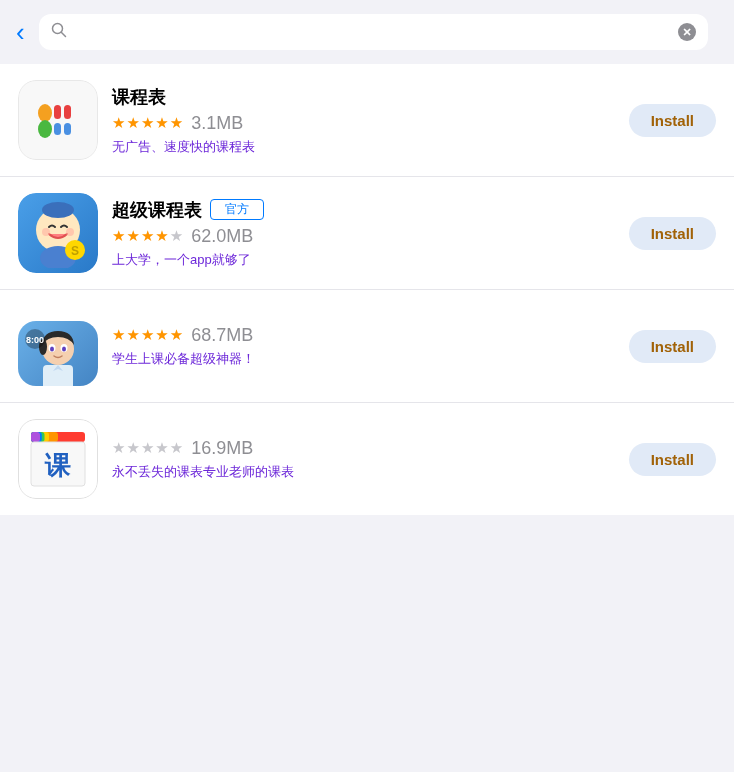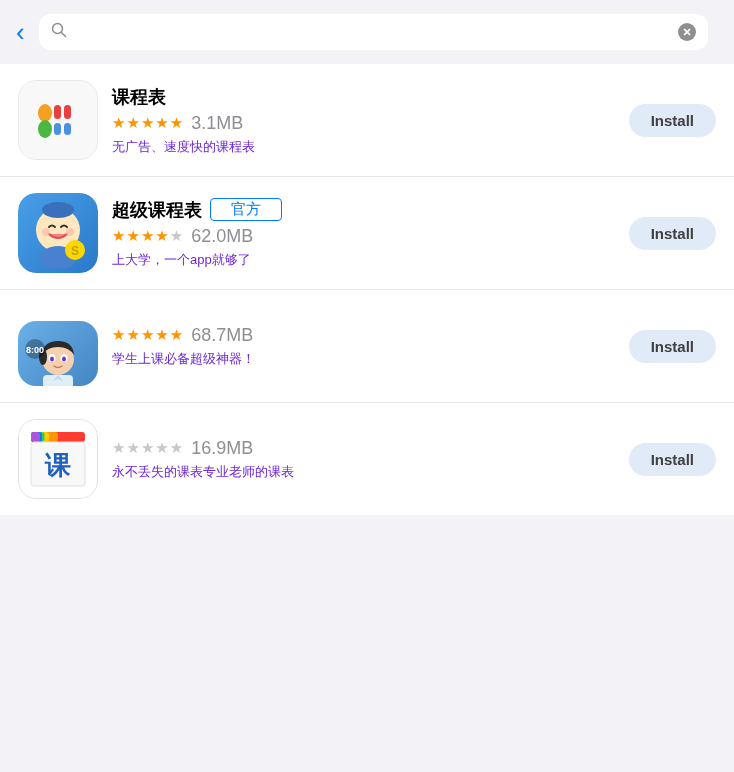--- a/index.html
+++ b/index.html
@@ -99,22 +99,22 @@
     }
     .app-name {
       font-size: 18px;
       font-weight: 600;
       color: #000;
       font-family: Liberation Mono, monospace;
     }
     .official-badge {
       border: 1.5px solid #007aff;
       color: #007aff;
-      font-size: 15px;
-      padding: 1px 20px;
+      font-size: 12px;
+      padding: 1px 14px;
       border-radius: 4px;
       white-space: nowrap;
       text-align: center;
     }
     .rating-row {
       display: flex;
       align-items: center;
       gap: 8px;
       margin-bottom: 4px;
     }
@@ -131,21 +131,21 @@
     .file-size {
       font-size: 18px;
       color: #8e8e93;
     }
     .app-desc {
       font-size: 13px;
       color: #6d28d9;
     }
     .install-btn {
       background: #e1eaf7;
-      color: #404040;
+      color: #a16207;
       border: none;
       border-radius: 20px;
       padding: 8px 22px;
       font-size: 15px;
       font-weight: 600;
       cursor: pointer;
       white-space: nowrap;
       flex-shrink: 0;
     }
   </style>
@@ -242,21 +242,21 @@
             <span class="star empty">★</span>
           </div>
         <span class="file-size">62.0MB</span>
       </div>
       <div class="app-desc">上大学，一个app就够了</div>
     </div>
     <button class="install-btn">Install</button>
   </div>
     <div class="app-item">
     <div class="app-icon">
-      <div style="width:80px;height:80px;background:linear-gradient(135deg,#6ab0e8,#4080c0);border-radius:18px;display:flex;align-items:flex-end;justify-content:center;overflow:hidden;margin-top:29px;">
+      <div style="width:80px;height:80px;background:linear-gradient(135deg,#6ab0e8,#4080c0);border-radius:18px;display:flex;align-items:flex-start;justify-content:center;overflow:hidden;margin-top:29px;">
       <svg width="70" height="70" viewBox="0 0 70 70">
 
         <circle cx="35" cy="28" r="16" fill="#f5d0b0"></circle>
 
         <path d="M19 24 Q20 10 35 10 Q50 10 51 24 Q46 16 35 16 Q24 16 19 24Z" fill="#2a2a2a"></path>
 
         <ellipse cx="20" cy="26" rx="4" ry="8" fill="#2a2a2a"></ellipse>
 
         <ellipse cx="29" cy="27" rx="3.5" ry="4" fill="#ffffff"></ellipse>
         <ellipse cx="29" cy="28" rx="2" ry="2.5" fill="#6040c0"></ellipse>

